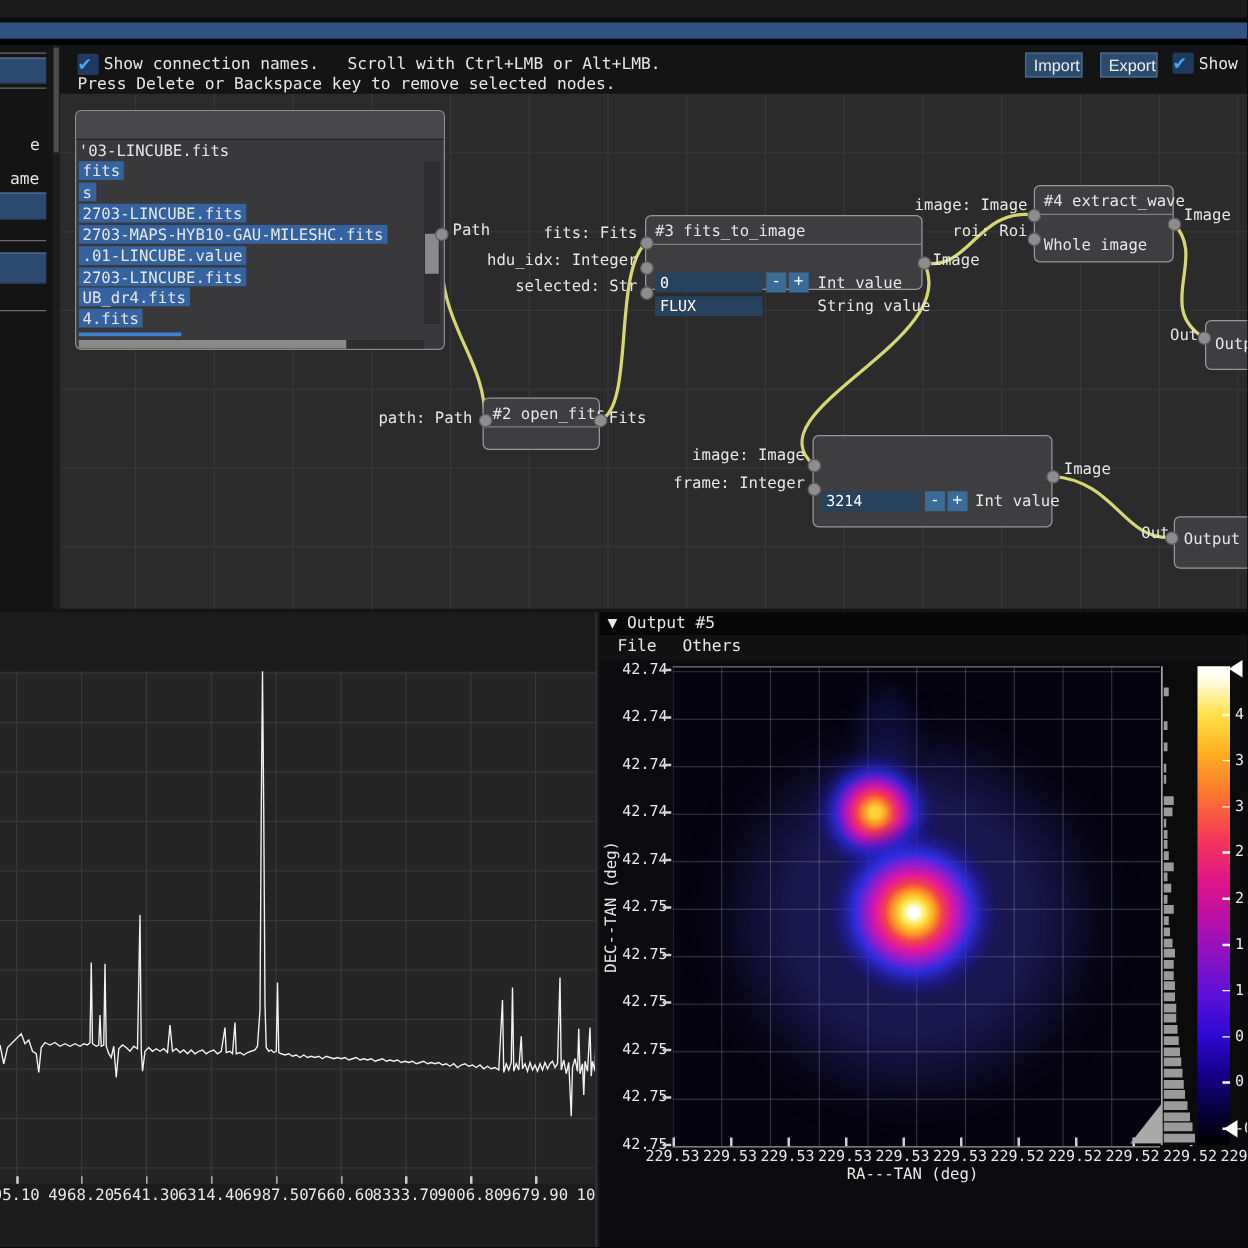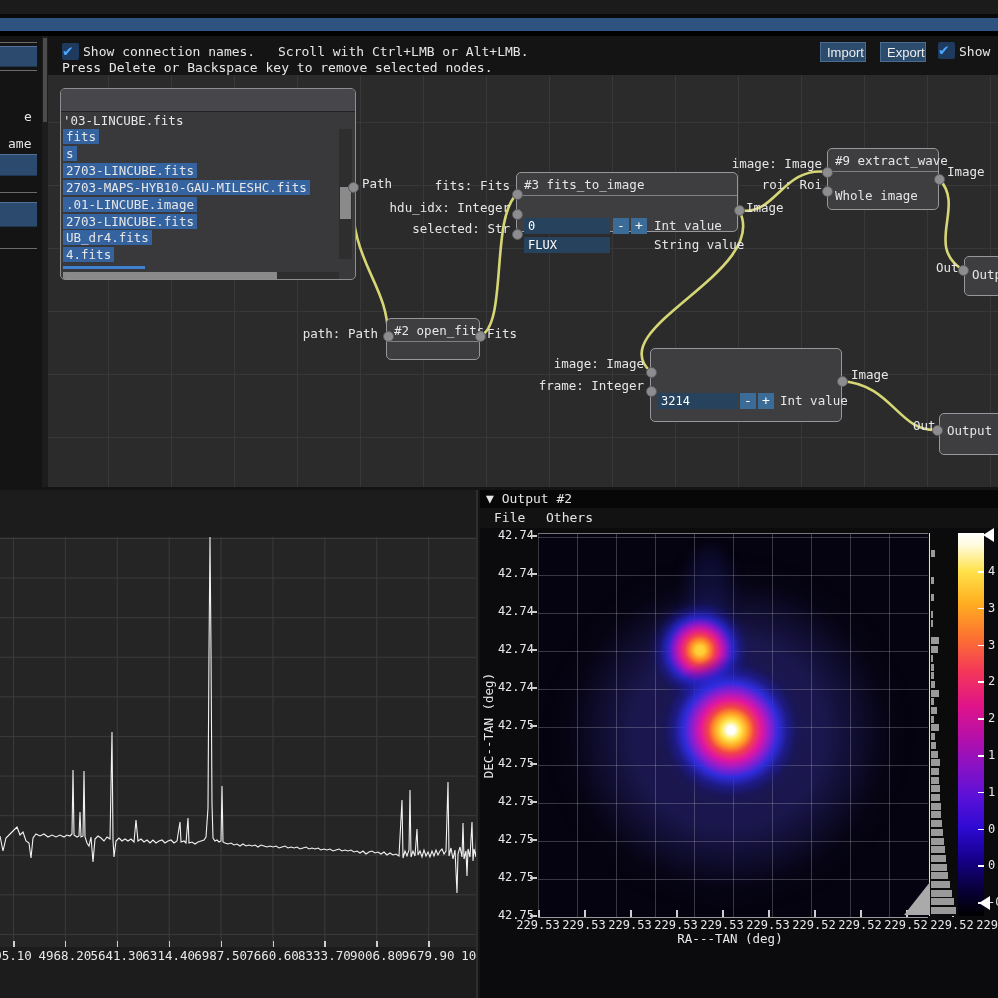--- a/index.html
+++ b/index.html
@@ -118,21 +118,21 @@
     </svg>
 
   <div class="fnode">
     <div class="fnode-titlebar"></div>
     <div class="fitem" style="top:24px">'03-LINCUBE.fits</div>
     <div id="file-list">
         <div class="fitem sel" style="top: 40px;">fits</div>
         <div class="fitem sel" style="top: 56.9px;">s</div>
         <div class="fitem sel" style="top: 73.8px;">2703-LINCUBE.fits</div>
         <div class="fitem sel" style="top: 90.7px;">2703-MAPS-HYB10-GAU-MILESHC.fits</div>
-        <div class="fitem sel" style="top: 107.6px;">.01-LINCUBE.image</div>
+        <div class="fitem sel" style="top: 107.6px;">.01-LINCUBE.value</div>
         <div class="fitem sel" style="top: 124.5px;">2703-LINCUBE.fits</div>
         <div class="fitem sel" style="top: 141.4px;">UB_dr4.fits</div>
         <div class="fitem sel" style="top: 158.3px;">4.fits</div>
       </div>
     <div class="blueline"></div>
     <div class="vtrack"></div>
     <div class="vthumb"></div>
     <div class="htrack"></div>
     <div class="hthumb"></div>
   </div>
@@ -152,21 +152,21 @@
     <div class="lbl" style="left:137px;top:46px;font-size:12.5px">Int value</div>
     <div class="field" style="left:7px;top:64px;width:86px">FLUX</div>
     <div class="lbl" style="left:137px;top:65px;font-size:12.5px">String value</div>
   </div>
   <div class="conn-lbl" style="right:488px;top:178px">fits: Fits</div>
   <div class="conn-lbl" style="right:488px;top:200px">hdu_idx: Integer</div>
   <div class="conn-lbl" style="right:488px;top:221px">selected: Str</div>
   <div class="conn-lbl" style="left:746px;top:200px">Image</div>
 
   <div class="node" style="left:827px;top:148px;width:112px;height:62px">
-    <div class="node-title">#9 extract_wave</div>
+    <div class="node-title">#4 extract_wave</div>
     <div class="lbl" style="left:7px;top:40px;font-size:12.5px">Whole image</div>
   </div>
   <div class="conn-lbl" style="right:176px;top:156px">image: Image</div>
   <div class="conn-lbl" style="right:176px;top:177px">roi: Roi</div>
   <div class="conn-lbl" style="left:947px;top:164px">Image</div>
 
   <div class="node" style="left:964px;top:256px;width:60px;height:40px">
     <div class="node-title" style="border-bottom:none;padding-top:10px">Outp</div>
   </div>
   <div class="conn-lbl" style="left:936px;top:260px">Out</div>
@@ -226,21 +226,21 @@
         <div class="ticklabel" style="left: 324.4px; top: 458px; transform: translateX(-50%);">8333.70</div>
         <div class="tickdash" style="left: 376.3px; top: 451px; width: 1.5px; height: 6px;"></div>
         <div class="ticklabel" style="left: 376.3px; top: 458px; transform: translateX(-50%);">9006.80</div>
         <div class="tickdash" style="left: 428.2px; top: 451px; width: 1.5px; height: 6px;"></div>
         <div class="ticklabel" style="left: 428.2px; top: 458px; transform: translateX(-50%);">9679.90</div>
         <div class="ticklabel" style="left: 480.1px; top: 458px; transform: translateX(-50%);">10353</div>
       </div>
   </div>
 
   <div class="outwin">
-    <div class="outwin-title"><span>▼</span> <span>Output #2</span></div>
+    <div class="outwin-title"><span>▼</span> <span>Output #5</span></div>
     <div class="outwin-menu">
       <span class="menu-item" style="left:14px">File</span>
       <span class="menu-item" style="left:66px">Others</span>
     </div>
 
     <div class="vlabel">DEC--TAN (deg)</div>
     <div id="ytick-layer">
         <div class="ticklabel" style="right: 464px; top: 38px; font-size: 12px;">42.74</div>
         <div class="tickdash" style="left: 50px; top: 45px; width: 7px; height: 1.5px;"></div>
         <div class="ticklabel" style="right: 464px; top: 76px; font-size: 12px;">42.74</div>

